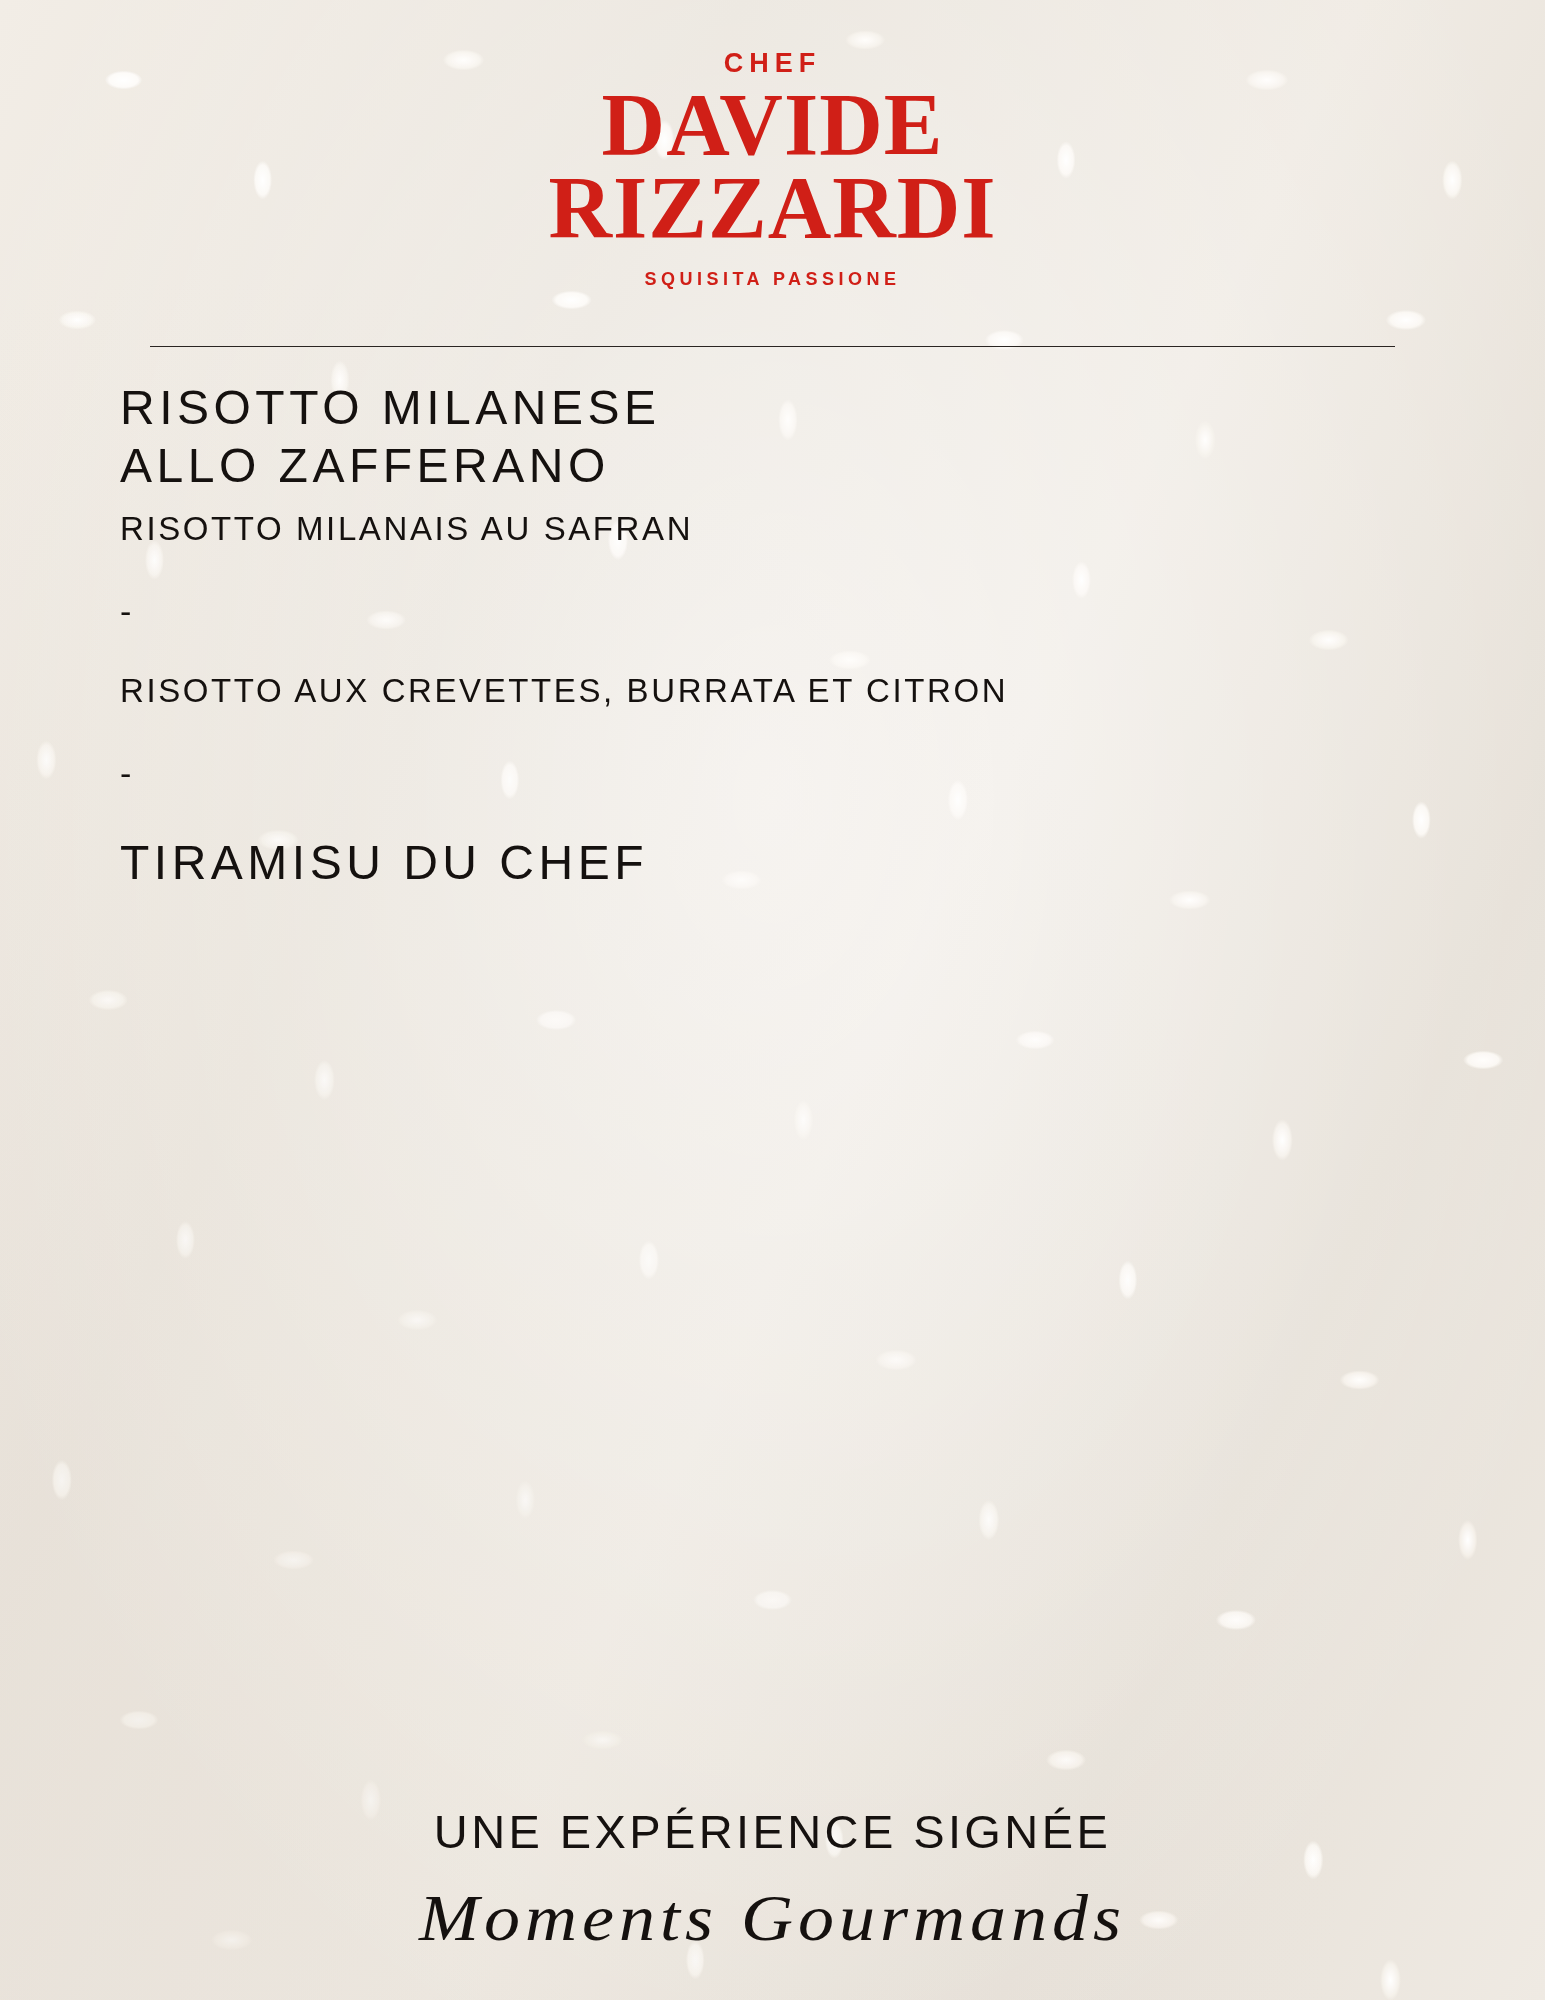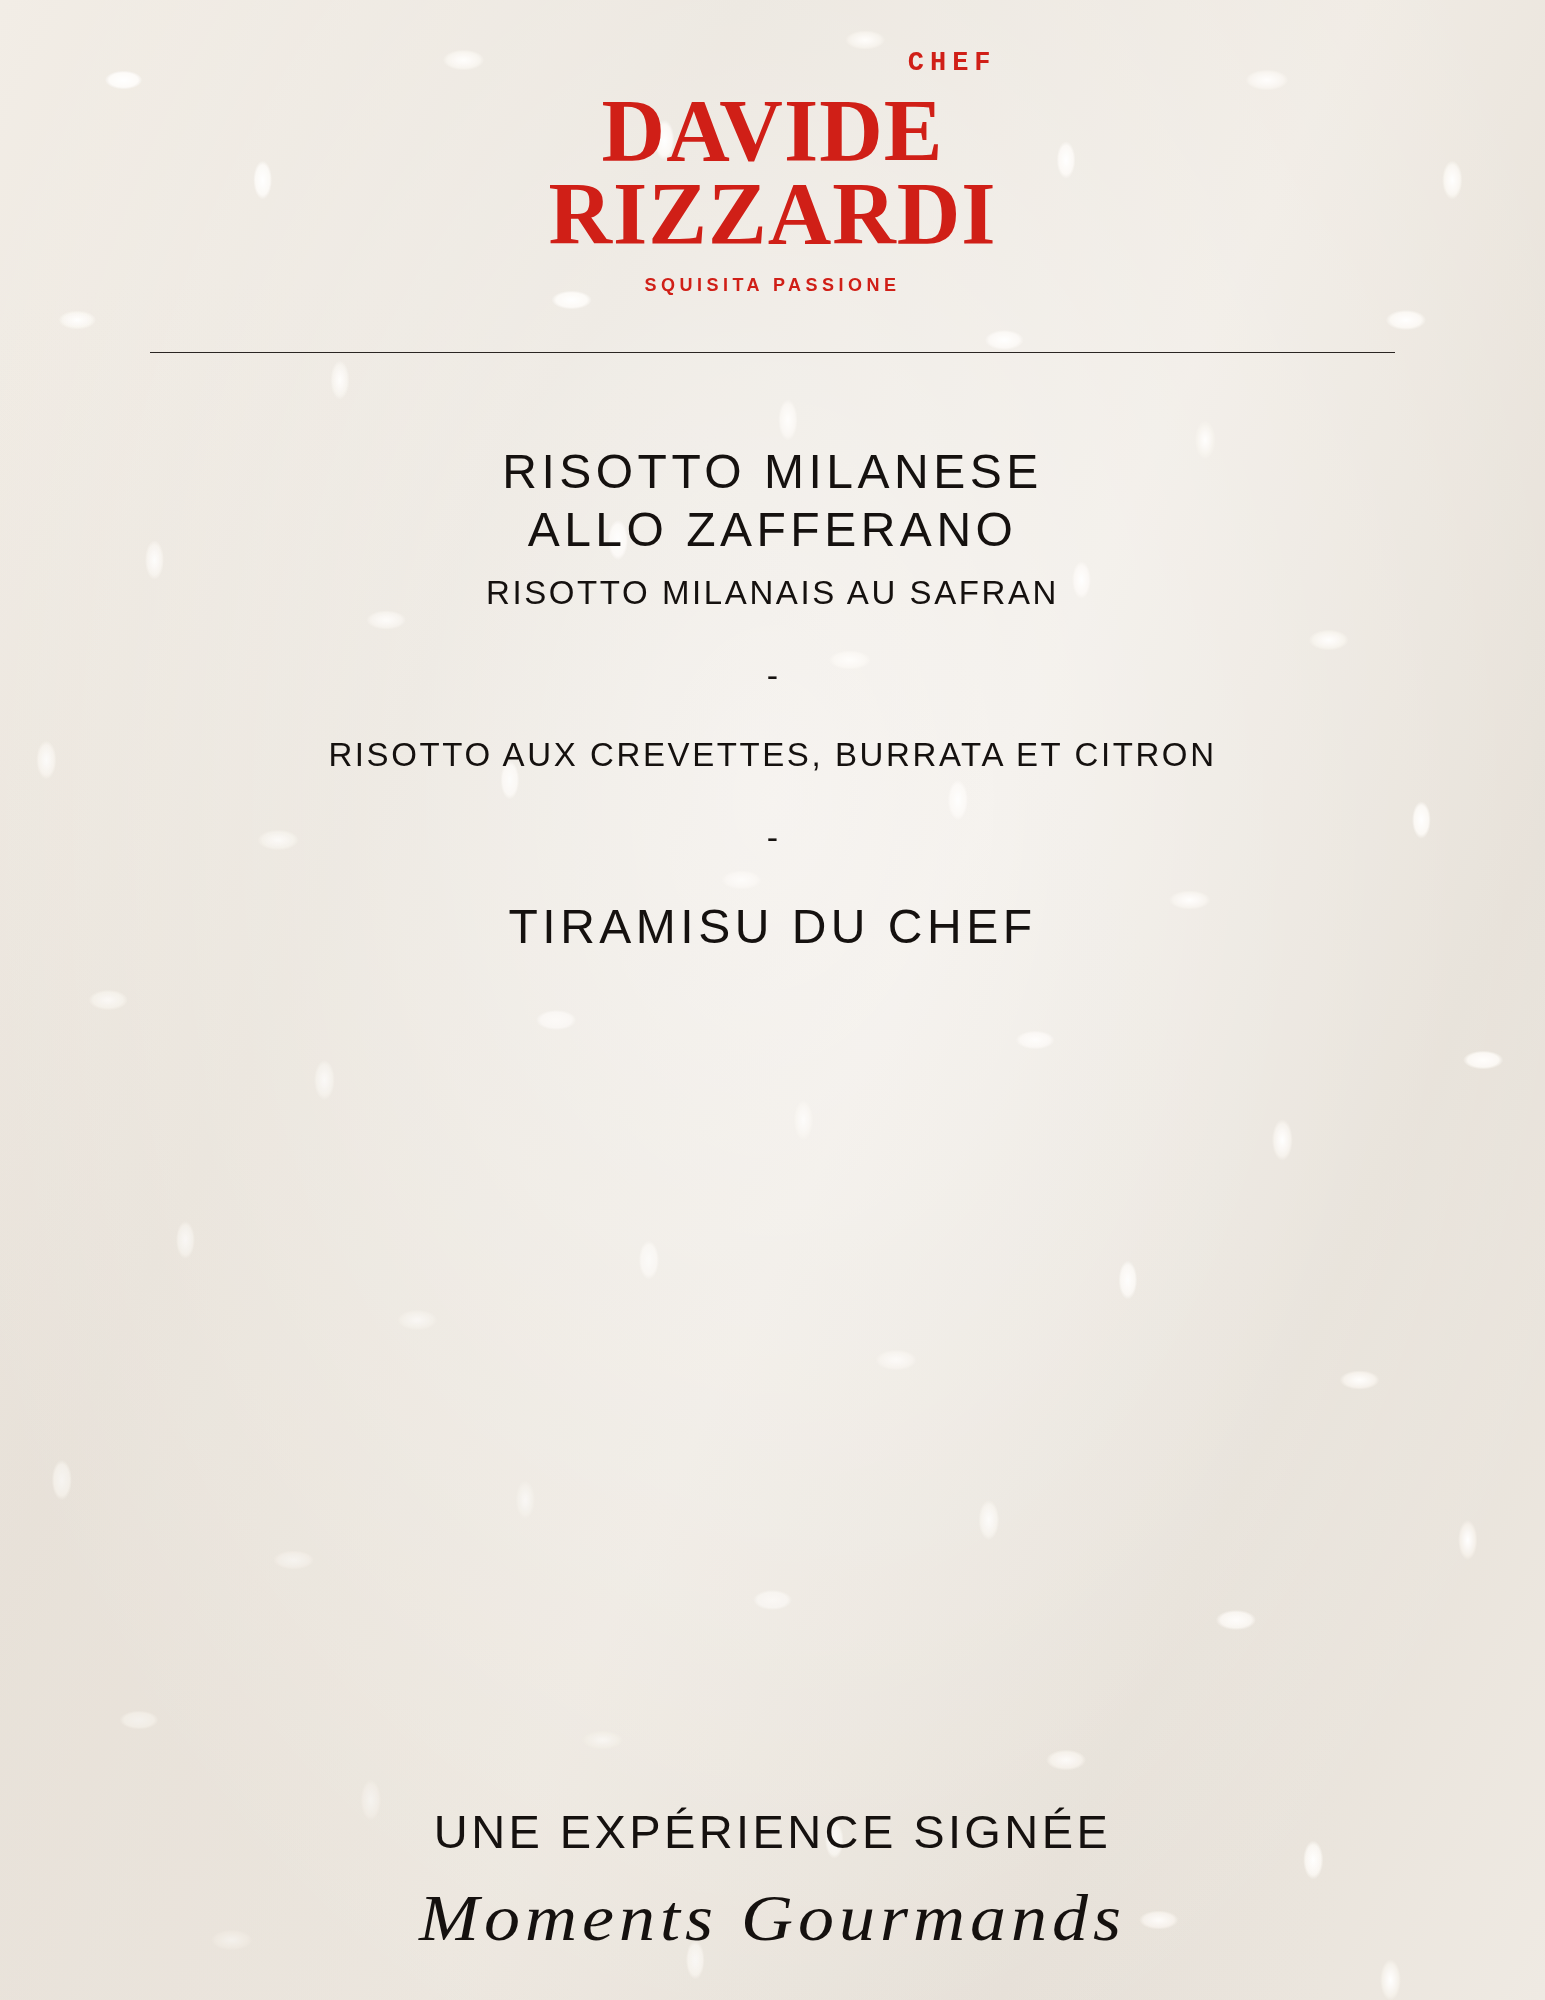--- a/index.html
+++ b/index.html
@@ -111,27 +111,26 @@
     align-items: center;
   }
 
   
   .brand {
     text-align: center;
     color: #d01f17;
     margin-top: 8px;
   }
   .brand-chef {
-    font-family: Liberation Mono, monospace;
+    font-family: Liberation Sans, sans-serif;
     font-weight: 700;
     font-size: 27px;
     letter-spacing: 6px;
     line-height: 1;
-    margin-bottom: 14px;
-    text-align: right;
+    margin-bottom: 8px;
   }
   .brand-name {
     font-family: "Liberation Serif", serif;
     font-weight: 700;
     font-size: 88px;
     line-height: 0.92;
     letter-spacing: 1px;
   }
   .brand-name .ln2 {
     display: block;
@@ -170,23 +169,23 @@
 
   .divider {
     width: 1245px;
     height: 1px;
     background: #2a2522;
     margin: 56px 0 0 0;
   }
 
   
   .courses {
-    margin-top: 90px;
+    margin-top: 32px;
     width: 100%;
-    text-align: center;
+    text-align: left;
     color: #15110f;
   }
   .course-title {
     font-family: "Liberation Sans", sans-serif;
     font-weight: 400;
     font-size: 48px;
     letter-spacing: 4.5px;
     line-height: 1.22;
   }
   .course-sub {

